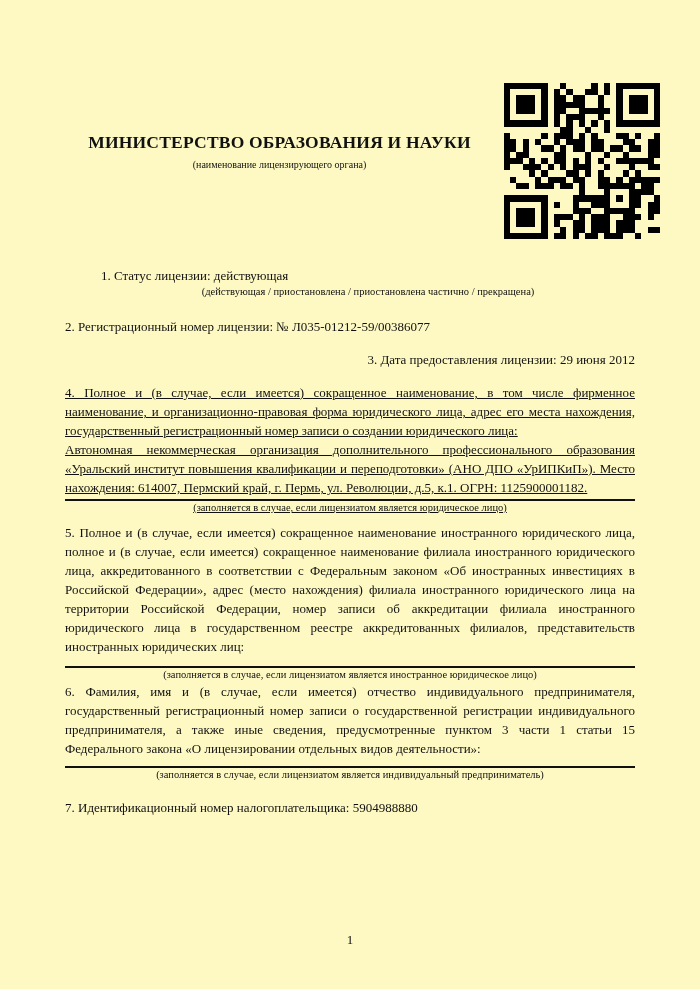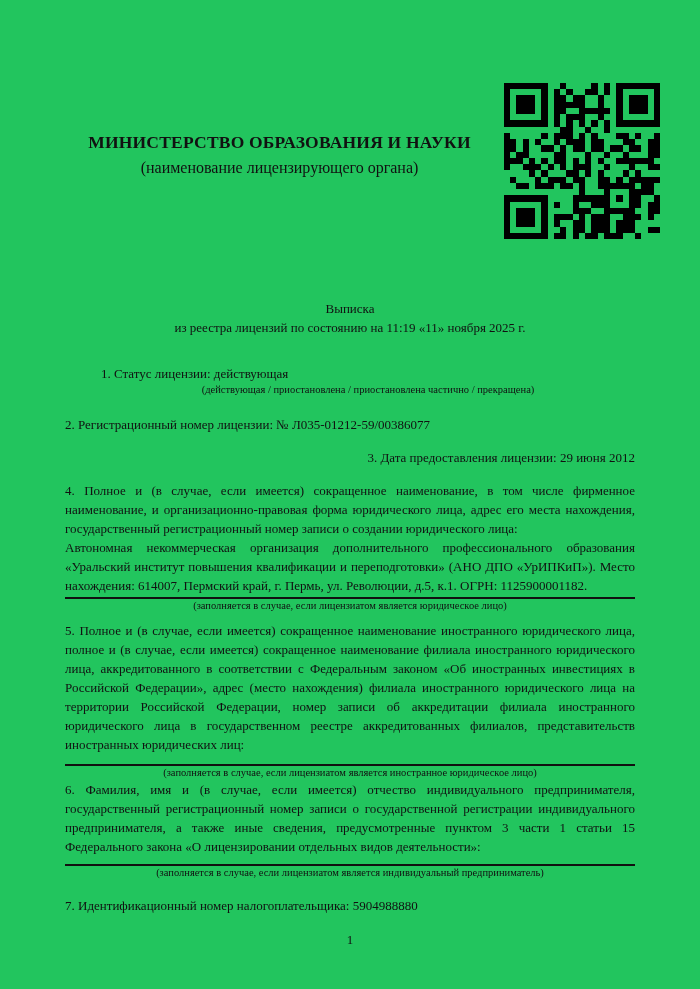--- a/index.html
+++ b/index.html
@@ -1,43 +1,43 @@
 <!DOCTYPE html>
 <html lang="ru"><head>
 <meta charset="utf-8">
 <style>
   html,body{margin:0;padding:0;}
   body{
     width:700px;height:989px;background:#ffffff;
     font-family:"Liberation Serif","DejaVu Serif",serif;
     color:#111111;
   }
-  .page{position:relative;width:700px;height:989px;overflow:hidden;background:#22c55e;}
+  .page{position:relative;width:700px;height:989px;overflow:hidden;background:#fef9c3;}
 
   
   .header{display:flex;align-items:flex-start;margin:83px 40px 0 65px;}
   .org{flex:1 1 auto;text-align:center;padding-top:46px;padding-right:10px;}
   .org-title{font-weight:bold;font-size:17.5px;line-height:26px;letter-spacing:.2px;}
-  .org-caption{font-size:16px;margin-top:4px;}
+  .org-caption{font-size:10px;margin-top:4px;}
   .qr{flex:0 0 auto;width:156px;height:156px;}
   .qr svg{display:block;width:156px;height:156px;shape-rendering:crispEdges;}
 
   
   .doc-head{text-align:center;margin-top:60px;font-size:13px;line-height:19px;}
 
   
   .content{margin:0 65px;font-size:13px;line-height:19px;}
   .just{text-align:justify;text-align-last:left;}
   .note{font-size:10.5px;line-height:14px;text-align:center;}
   .rule{border-top:2px solid #111;height:0;}
 
   .s1{margin-top:27px;margin-left:36px;}
   .s2{margin-top:18px;}
   .s3{margin-top:14px;text-align:right;}
-  .s4{margin-top:14px;}
+  .s4{margin-top:14px;text-decoration:underline;}
   .s4 .rule{margin-top:2px;}
   .s5{margin-top:8px;}
   .s5 .rule{margin-top:10px;}
   .s6{}
   .s6 .rule{margin-top:8px;}
   .s7{margin-top:16px;}
 
   .page-num{position:absolute;left:0;right:0;bottom:41px;text-align:center;font-size:13px;}
 </style>
 </head>
@@ -384,24 +384,20 @@
             <rect x="14" y="24" width="1" height="1"></rect>
             <rect x="16" y="24" width="1" height="1"></rect>
             <rect x="17" y="24" width="1" height="1"></rect>
             <rect x="18" y="24" width="1" height="1"></rect>
             <rect x="21" y="24" width="1" height="1"></rect>
           </g>
         </svg>
     </div>
   </div>
 
-  <div class="doc-head">
-    <div>Выписка</div>
-    <div>из реестра лицензий по состоянию на 11:19 «11» ноября 2025 г.</div>
-  </div>
 
   <div class="content">
 
     <div class="s1">
       <div>1. Статус лицензии: действующая</div>
       <div class="note">(действующая / приостановлена / приостановлена частично / прекращена)</div>
     </div>
 
     <div class="s2">
       <div>2. Регистрационный номер лицензии: № Л035-01212-59/00386077</div>

